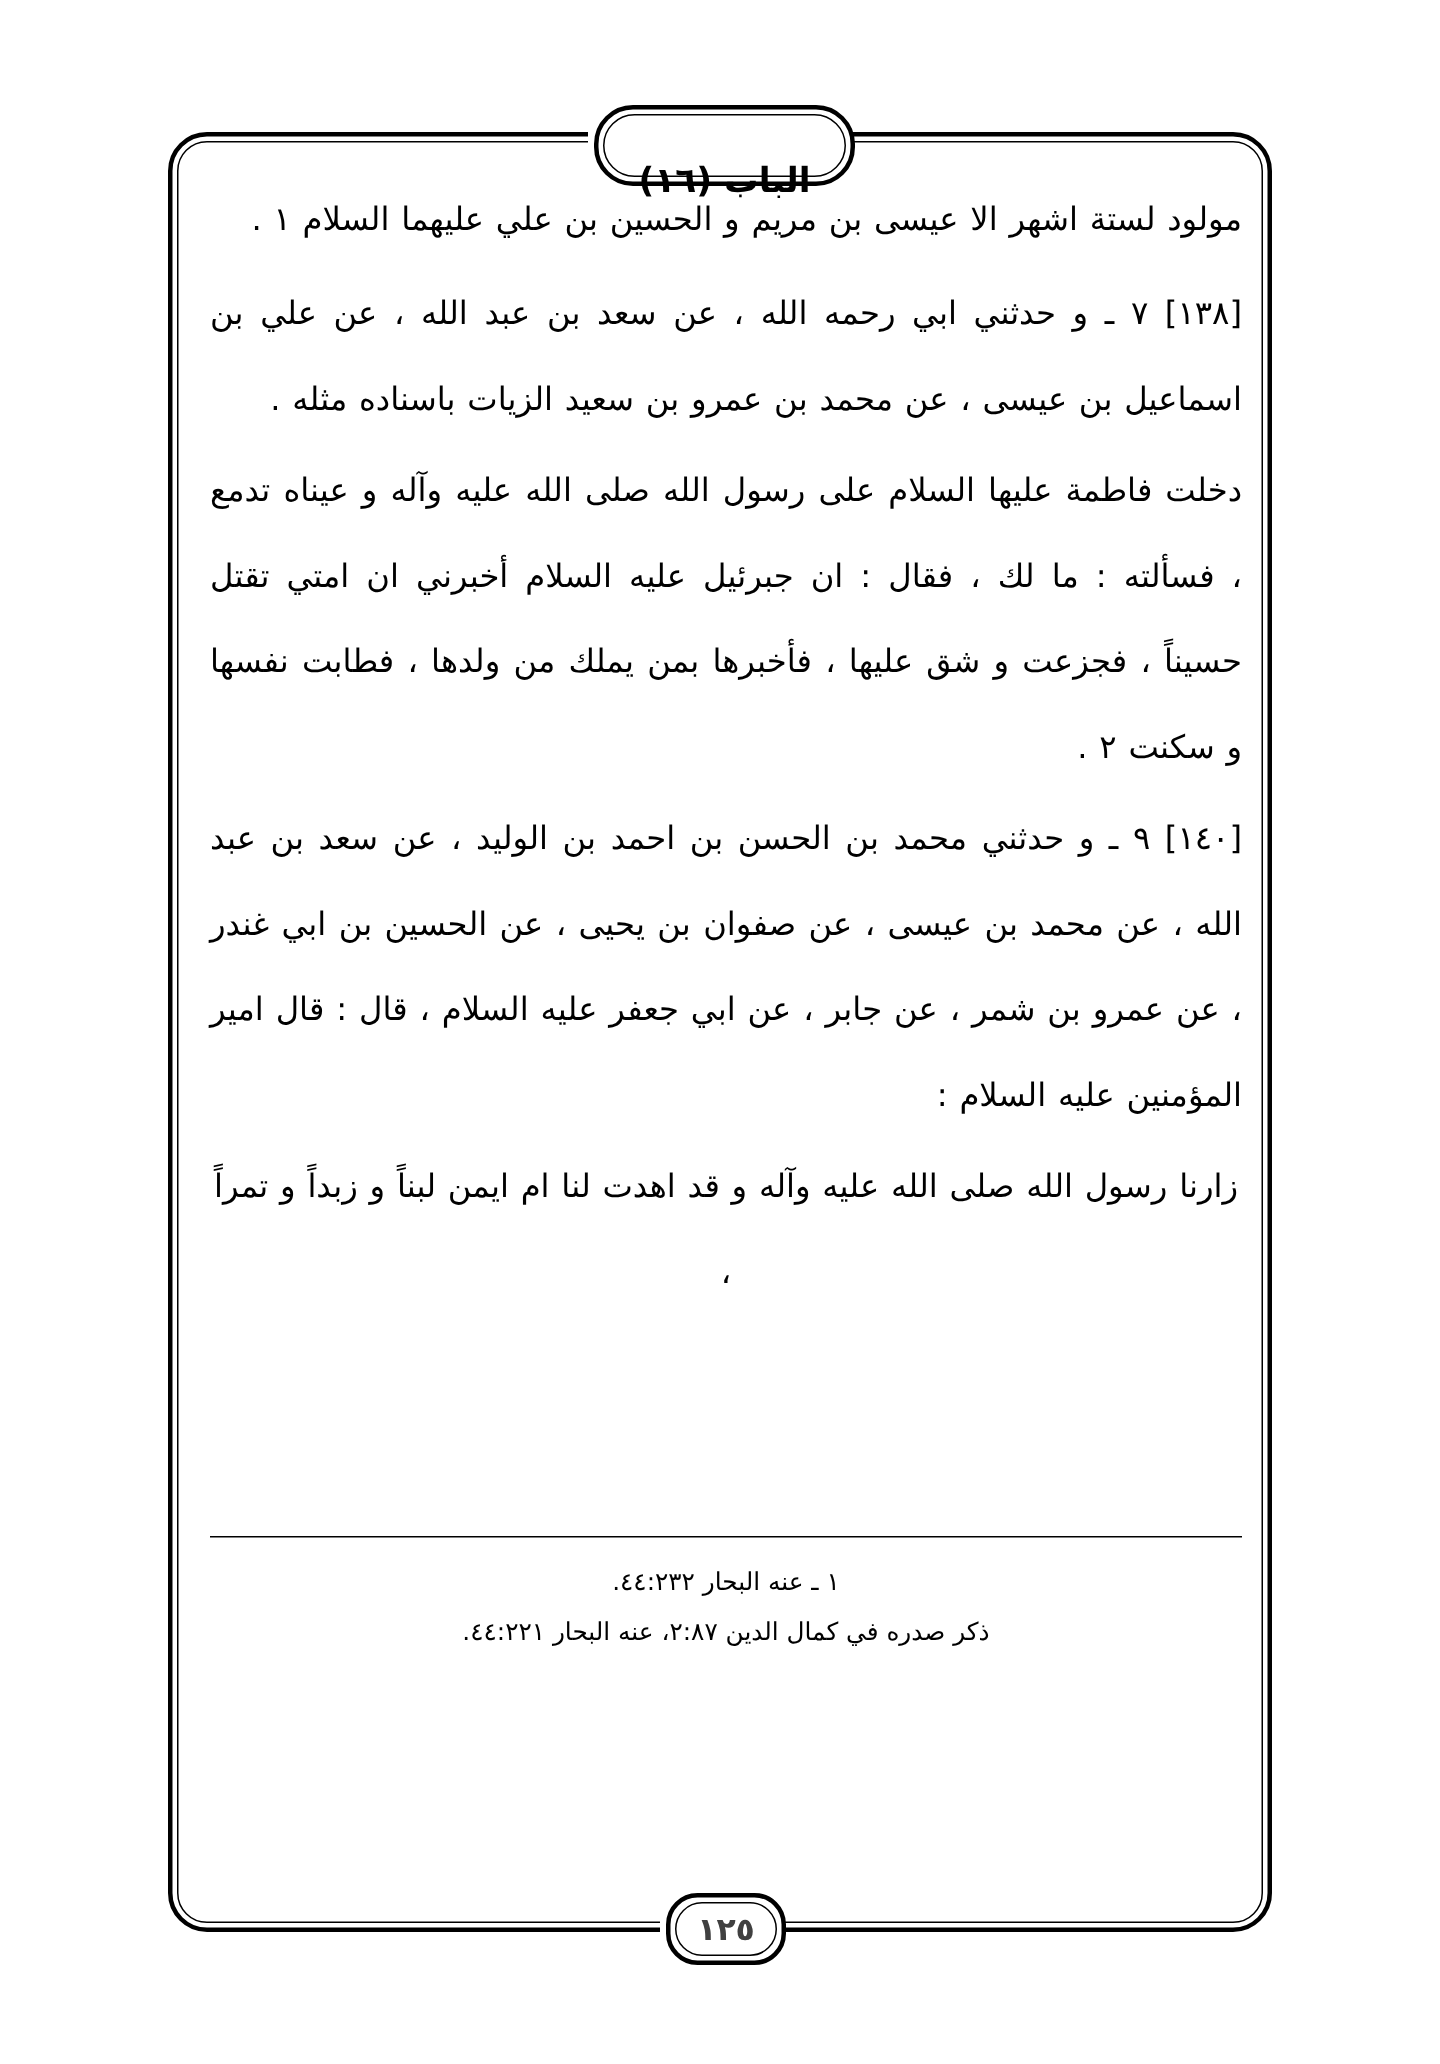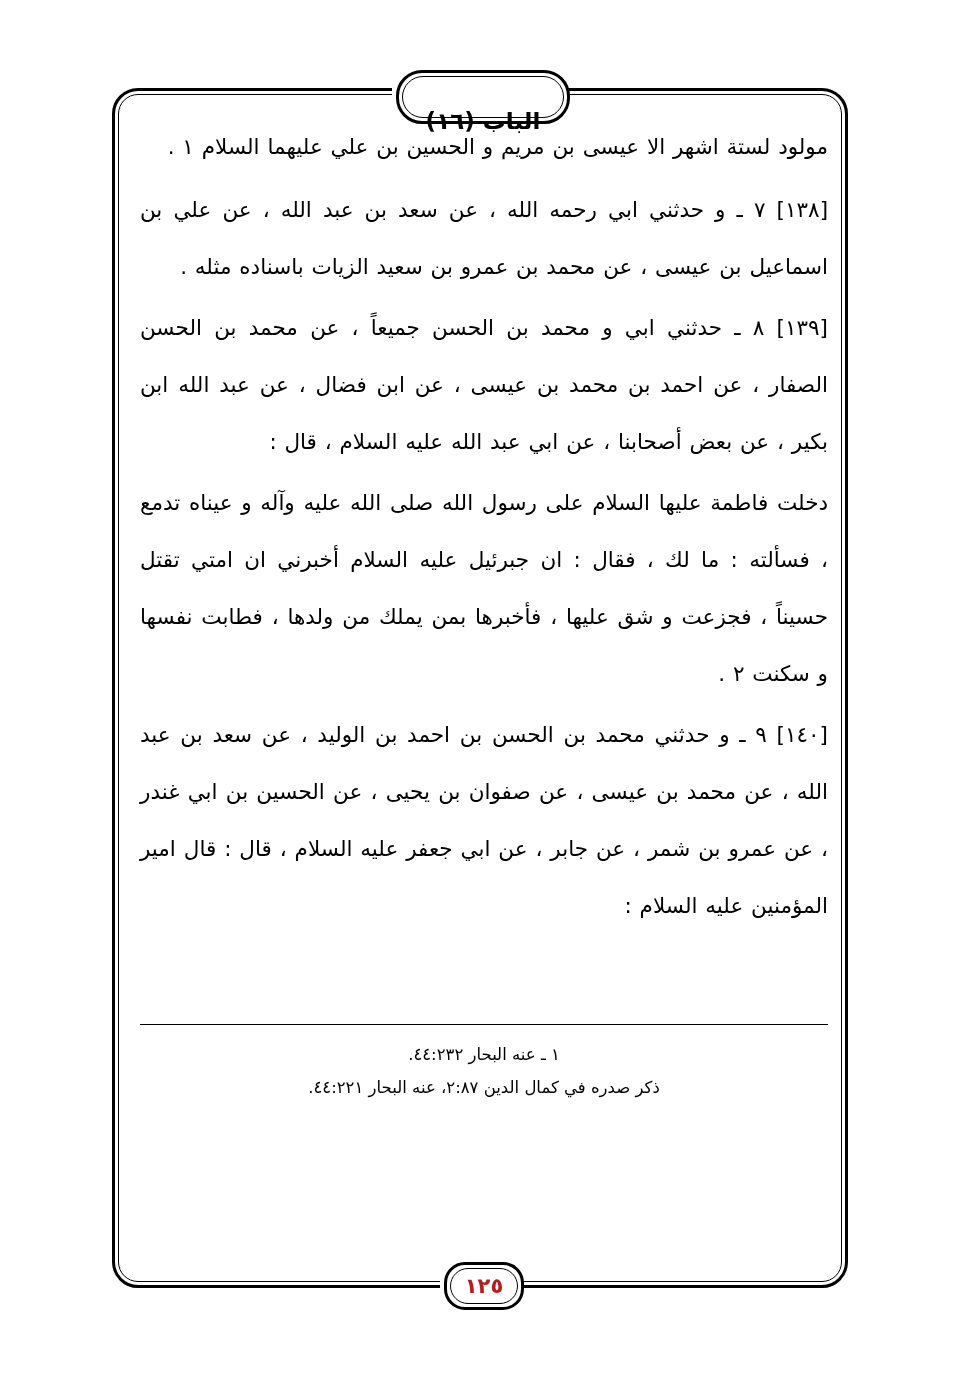--- a/index.html
+++ b/index.html
@@ -98,21 +98,21 @@
   #pagenum-pill-inner {
     position: absolute;
     left: 3px; right: 3px; top: 3px; bottom: 3px;
     border: 1px solid #000;
     border-radius: 18px;
     pointer-events: none;
   }
   #pagenum-text {
     font-size: 21px;
     font-weight: 700;
-    color: #b91c1c;
+    color: #404040;
     position: relative;
     z-index: 2;
   }
 
   
   #content {
     position: absolute;
     left: 140px;
     top: 118px;
     width: 688px;
@@ -190,26 +190,26 @@
   <div id="chapter-title">الباب (١٦)</div>
 </div>
 
 <div id="content">
 
   <div id="body-text">
     <p class="para first-line">مولود لستة اشهر الا عيسى بن مريم و الحسين بن علي عليهما السلام ١ .</p>
 
     <p class="para">[١٣٨] ٧ ـ و حدثني ابي رحمه الله ، عن سعد بن عبد الله ، عن علي بن اسماعيل بن عيسى ، عن محمد بن عمرو بن سعيد الزيات باسناده مثله .</p>
 
-    <p class="para">[١٣٩] ٨ ـ حدثني ابي و محمد بن الحسن جميعاً ، عن محمد بن الحسن الصفار ، عن احمد بن محمد بن عيسى ، عن ابن فضال ، عن عبد الله ابن بكير ، عن بعض أصحابنا ، عن ابي عبد الله عليه السلام ، قال :</p>
 
     <p class="para">دخلت فاطمة عليها السلام على رسول الله صلى الله عليه وآله و عيناه تدمع ، فسألته : ما لك ، فقال : ان جبرئيل عليه السلام أخبرني ان امتي تقتل حسيناً ، فجزعت و شق عليها ، فأخبرها بمن يملك من ولدها ، فطابت نفسها و سكنت ٢ .</p>
 
     <p class="para">[١٤٠] ٩ ـ و حدثني محمد بن الحسن بن احمد بن الوليد ، عن سعد بن عبد الله ، عن محمد بن عيسى ، عن صفوان بن يحيى ، عن الحسين بن ابي غندر ، عن عمرو بن شمر ، عن جابر ، عن ابي جعفر عليه السلام ، قال : قال امير المؤمنين عليه السلام :</p>
 
+    <p class="para centered">زارنا رسول الله صلى الله عليه وآله و قد اهدت لنا ام ايمن لبناً و زبداً و تمراً ،</p>
   </div>
 
   <div id="footnote-divider"></div>
 
   <div id="footnotes">
     <p class="footnote">١ ـ عنه البحار ٤٤:٢٣٢.</p>
     <p class="footnote">ذكر صدره في كمال الدين ٢:٨٧، عنه البحار ٤٤:٢٢١.</p>
   </div>
 </div>
 

